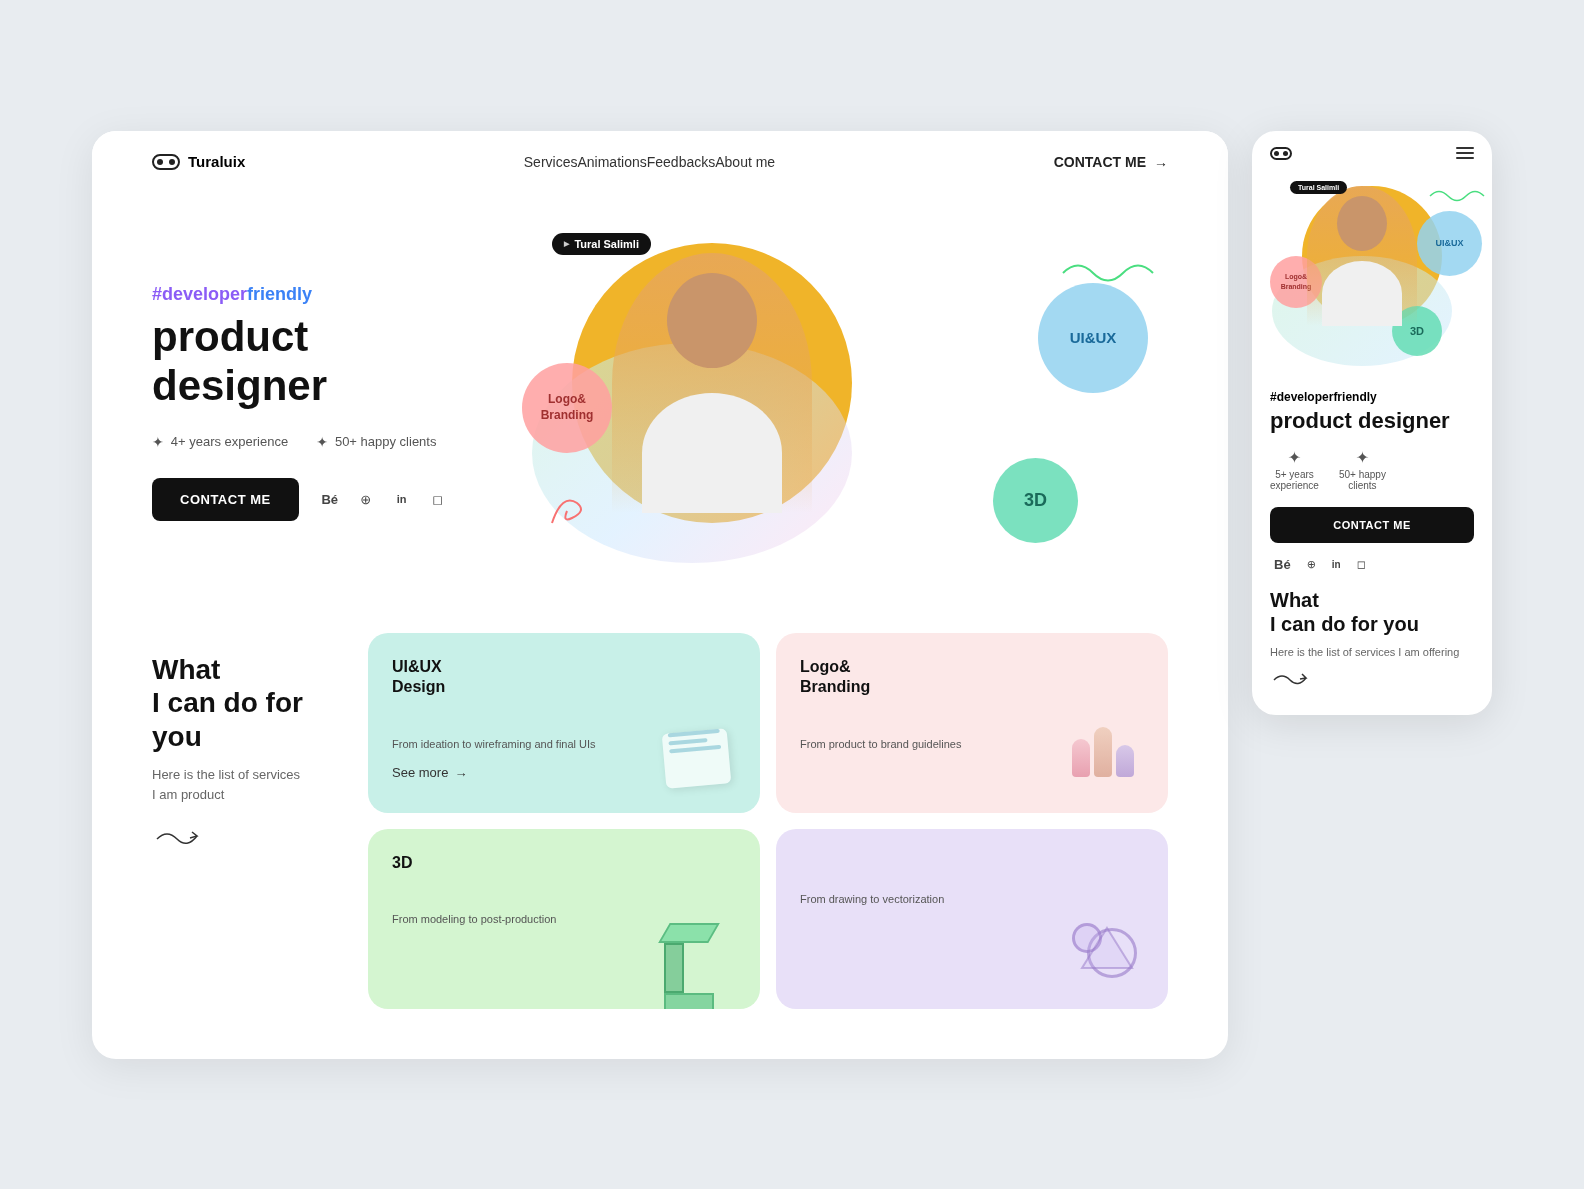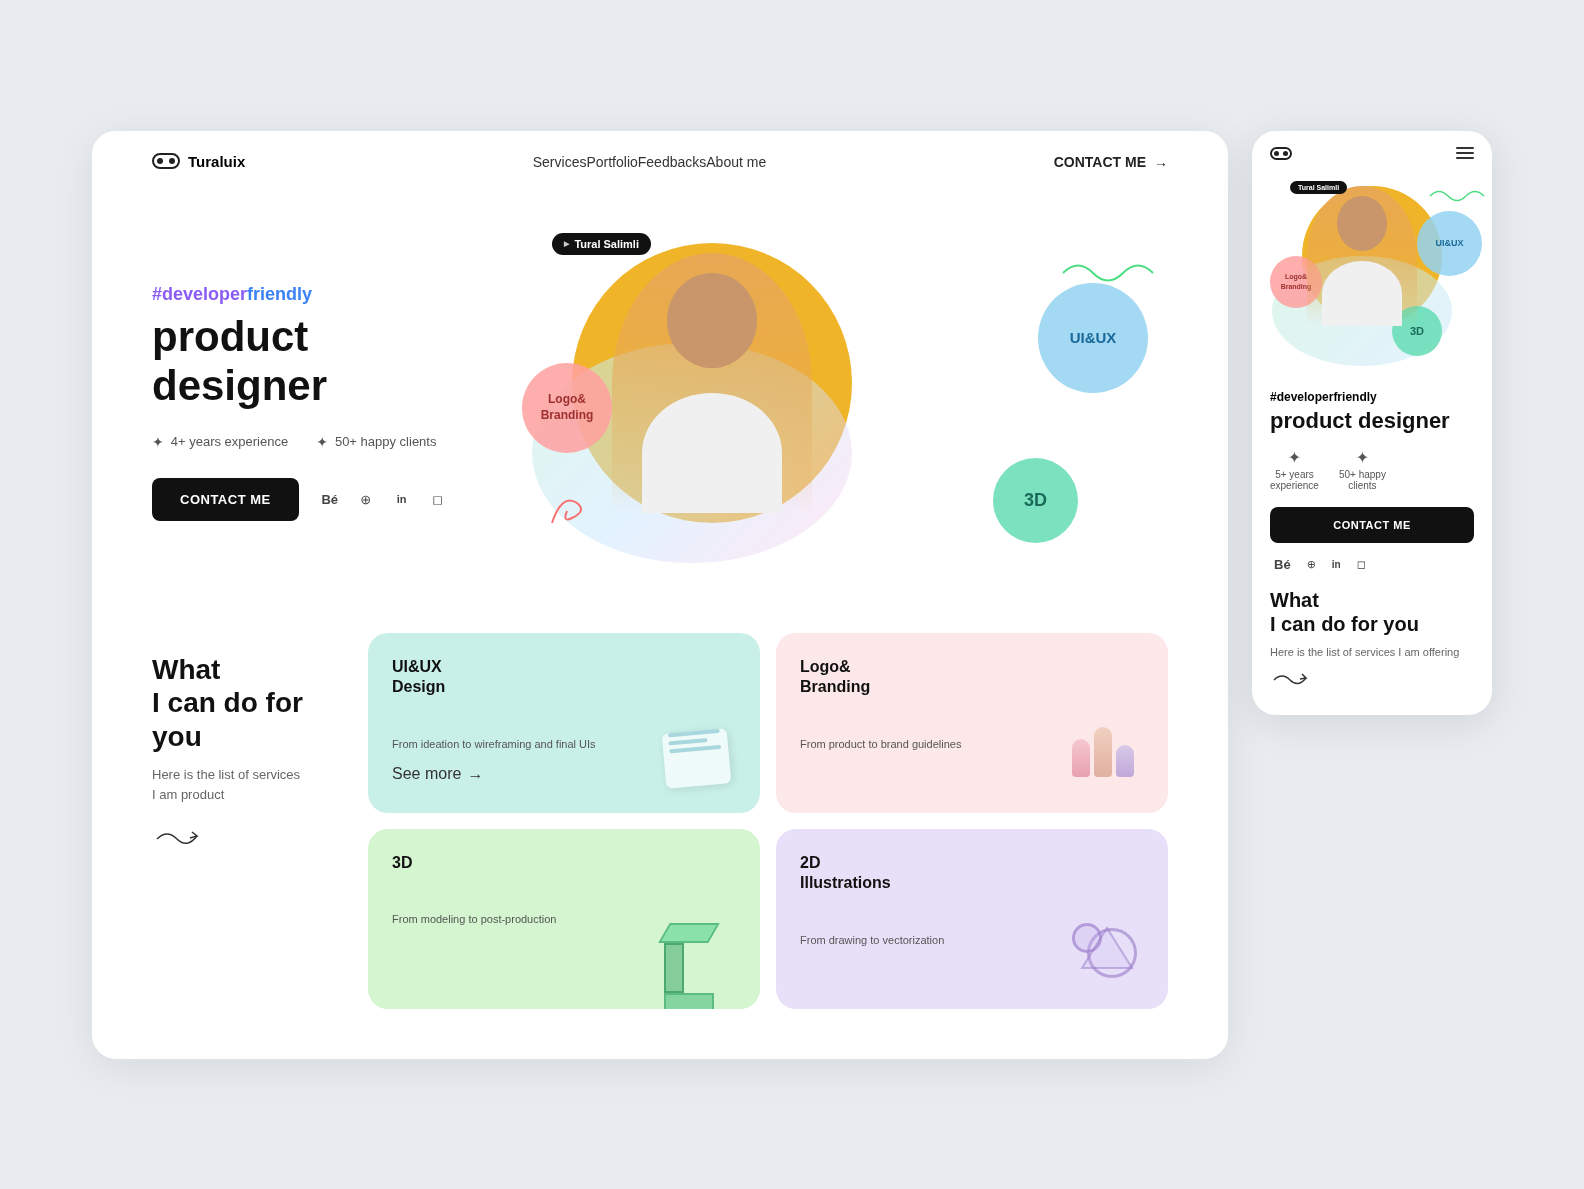--- a/index.html
+++ b/index.html
@@ -33,20 +33,21 @@
     
     .nav {
       display: flex;
       align-items: center;
       justify-content: space-between;
       padding: 22px 60px;
       background: #fff;
     }
     .nav-logo {
       display: flex;
+      align-items: center;
       gap: 8px;
       font-weight: 600;
       font-size: 15px;
     }
     .logo-icon {
       width: 28px;
       height: 16px;
       border: 2px solid #222;
       border-radius: 20px;
       display: inline-block;
@@ -321,21 +322,21 @@
       line-height: 1.3;
     }
     .service-card-desc {
       font-size: 11px;
       color: #555;
       line-height: 1.5;
       margin-bottom: 12px;
       margin-top: 38px;
     }
     .see-more {
-      font-size: 16px;
+      font-size: 13px;
       color: #333;
       font-weight: 500;
       display: flex;
       align-items: center;
       gap: 6px;
       cursor: pointer;
     }
     .service-visual {
       position: absolute;
       right: 16px;
@@ -644,21 +645,21 @@
 
   <div class="desktop-card">
 
     <nav class="nav">
       <div class="nav-logo">
         <span class="logo-icon"></span>
         <span>Turaluix</span>
       </div>
       <ul class="nav-links">
         <li><a href="#">Services</a></li>
-        <li><a href="#">Portfolio</a></li>
+        <li><a href="#">Animations</a></li>
         <li><a href="#">Feedbacks</a></li>
         <li><a href="#">About me</a></li>
       </ul>
       <div class="nav-cta">
         <span>CONTACT ME</span>
         <span>→</span>
       </div>
     </nav>
 
     <section class="hero">
@@ -789,24 +790,20 @@
           <div class="service-visual">
             <div class="cube-3d">
               <div class="cube-top"></div>
               <div class="cube-side"></div>
               <div class="cube-front"></div>
             </div>
           </div>
         </div>
 
         <div class="service-card lavender">
-          <div class="service-card-title">
-            <div>2D</div>
-            <div>Illustrations</div>
-          </div>
           <div class="service-card-desc">From drawing to vectorization</div>
           <div class="service-visual">
             <div class="illus-visual">
               <div class="illus-shape illus-shape1"></div>
               <div class="illus-shape illus-shape2"></div>
               <svg width="70" height="55" viewBox="0 0 70 55" style="position:absolute;top:0;left:0;" fill="none">
                 <path d="M35 5 L60 45 L10 45 Z" stroke="rgba(150,120,200,0.5)" stroke-width="2" fill="rgba(200,180,240,0.2)"></path>
               </svg>
             </div>
           </div>

